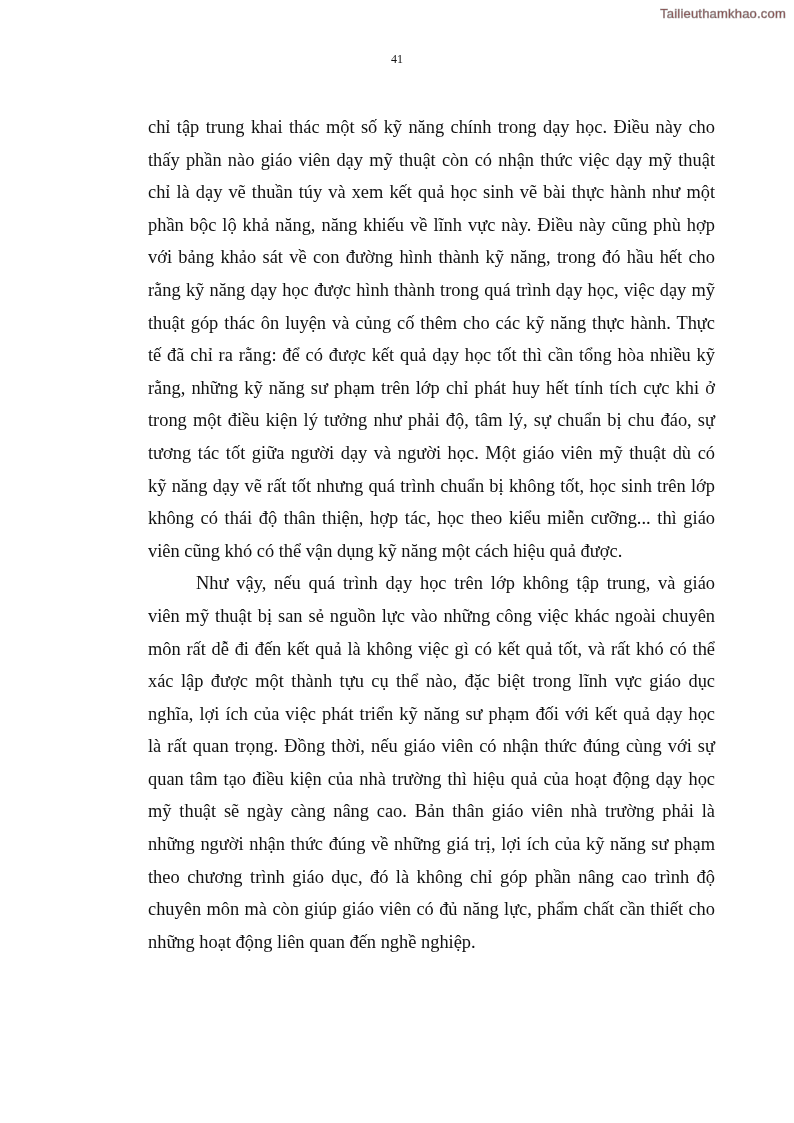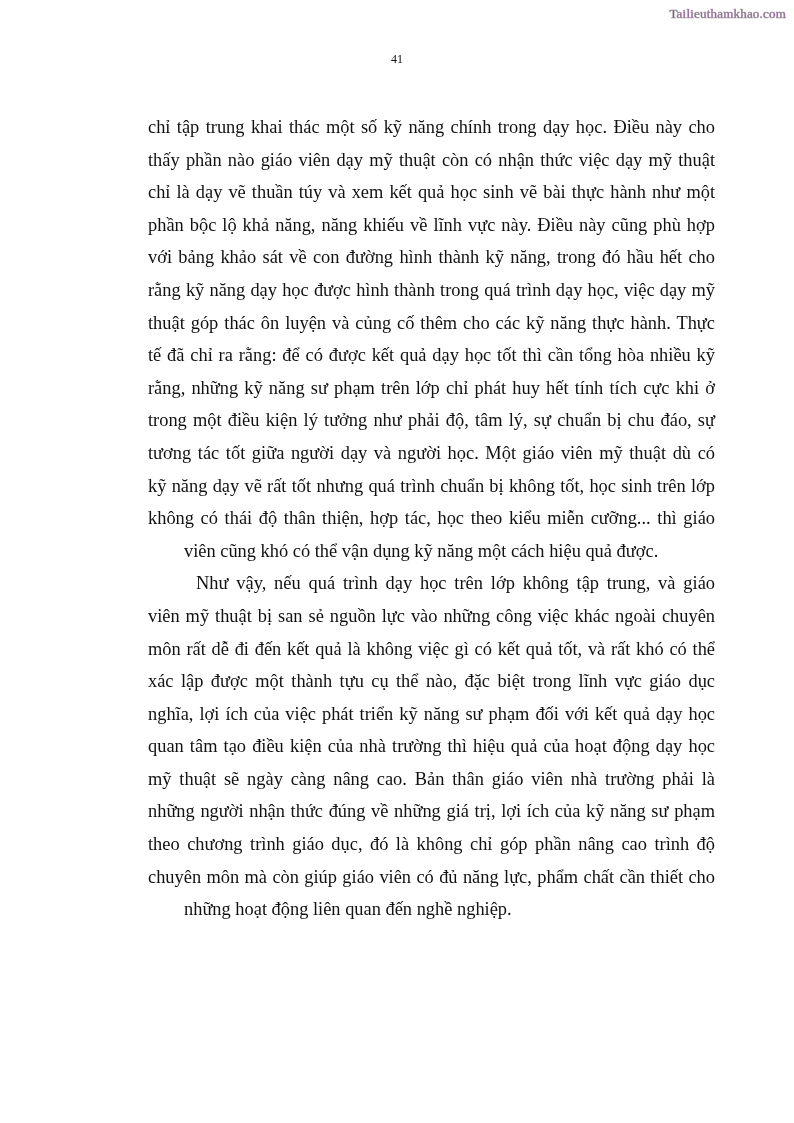--- a/index.html
+++ b/index.html
@@ -12,23 +12,23 @@
       height: 1123px;
       position: relative;
       overflow: hidden;
       font-family: "Liberation Serif", "DejaVu Serif", serif;
       color: #111111;
     }
     .watermark {
       position: absolute;
       top: 6px;
       right: 8px;
-      font-family: Liberation Serif, serif;
+      font-family: Liberation Sans, sans-serif;
       font-size: 13px;
-      color: #a21caf;
+      color: #7f1d1d;
       -webkit-text-stroke: 0.6px #9a9a9a;
       letter-spacing: 0.2px;
     }
     .page-number {
       position: absolute;
       top: 48px;
       left: 0;
       width: 794px;
       text-align: center;
       font-size: 12px;
@@ -44,21 +44,20 @@
       display: block;
       font-size: 18.4px;
       line-height: 32.6px;
       height: 32.6px;
       white-space: nowrap;
       text-align: justify;
       text-align-last: justify;
     }
     .line.last {
       text-align-last: left;
-      margin-left: 36px;
     }
     .line.indent {
       padding-left: 48px;
     }
   </style>
 </head>
 <body>
 
 <div class="watermark">Tailieuthamkhao.com</div>
 
@@ -80,20 +79,21 @@
     <span class="line">kỹ năng dạy vẽ rất tốt nhưng quá trình chuẩn bị không tốt, học sinh trên lớp</span>
     <span class="line">không có thái độ thân thiện, hợp tác, học theo kiểu miễn cưỡng... thì giáo</span>
     <span class="line last">viên cũng khó có thể vận dụng kỹ năng một cách hiệu quả được.</span>
   </div>
   <div>
     <span class="line indent">Như vậy, nếu quá trình dạy học trên lớp không tập trung, và giáo</span>
     <span class="line">viên mỹ thuật bị san sẻ nguồn lực vào những công việc khác ngoài chuyên</span>
     <span class="line">môn rất dễ đi đến kết quả là không việc gì có kết quả tốt, và rất khó có thể</span>
     <span class="line">xác lập được một thành tựu cụ thể nào, đặc biệt trong lĩnh vực giáo dục</span>
     <span class="line">nghĩa, lợi ích của việc phát triển kỹ năng sư phạm đối với kết quả dạy học</span>
+    <span class="line">là rất quan trọng. Đồng thời, nếu giáo viên có nhận thức đúng cùng với sự</span>
     <span class="line">quan tâm tạo điều kiện của nhà trường thì hiệu quả của hoạt động dạy học</span>
     <span class="line">mỹ thuật sẽ ngày càng nâng cao. Bản thân giáo viên nhà trường phải là</span>
     <span class="line">những người nhận thức đúng về những giá trị, lợi ích của kỹ năng sư phạm</span>
     <span class="line">theo chương trình giáo dục, đó là không chỉ góp phần nâng cao trình độ</span>
     <span class="line">chuyên môn mà còn giúp giáo viên có đủ năng lực, phẩm chất cần thiết cho</span>
     <span class="line last">những hoạt động liên quan đến nghề nghiệp.</span>
   </div>
 </div>
 
 </body></html>

